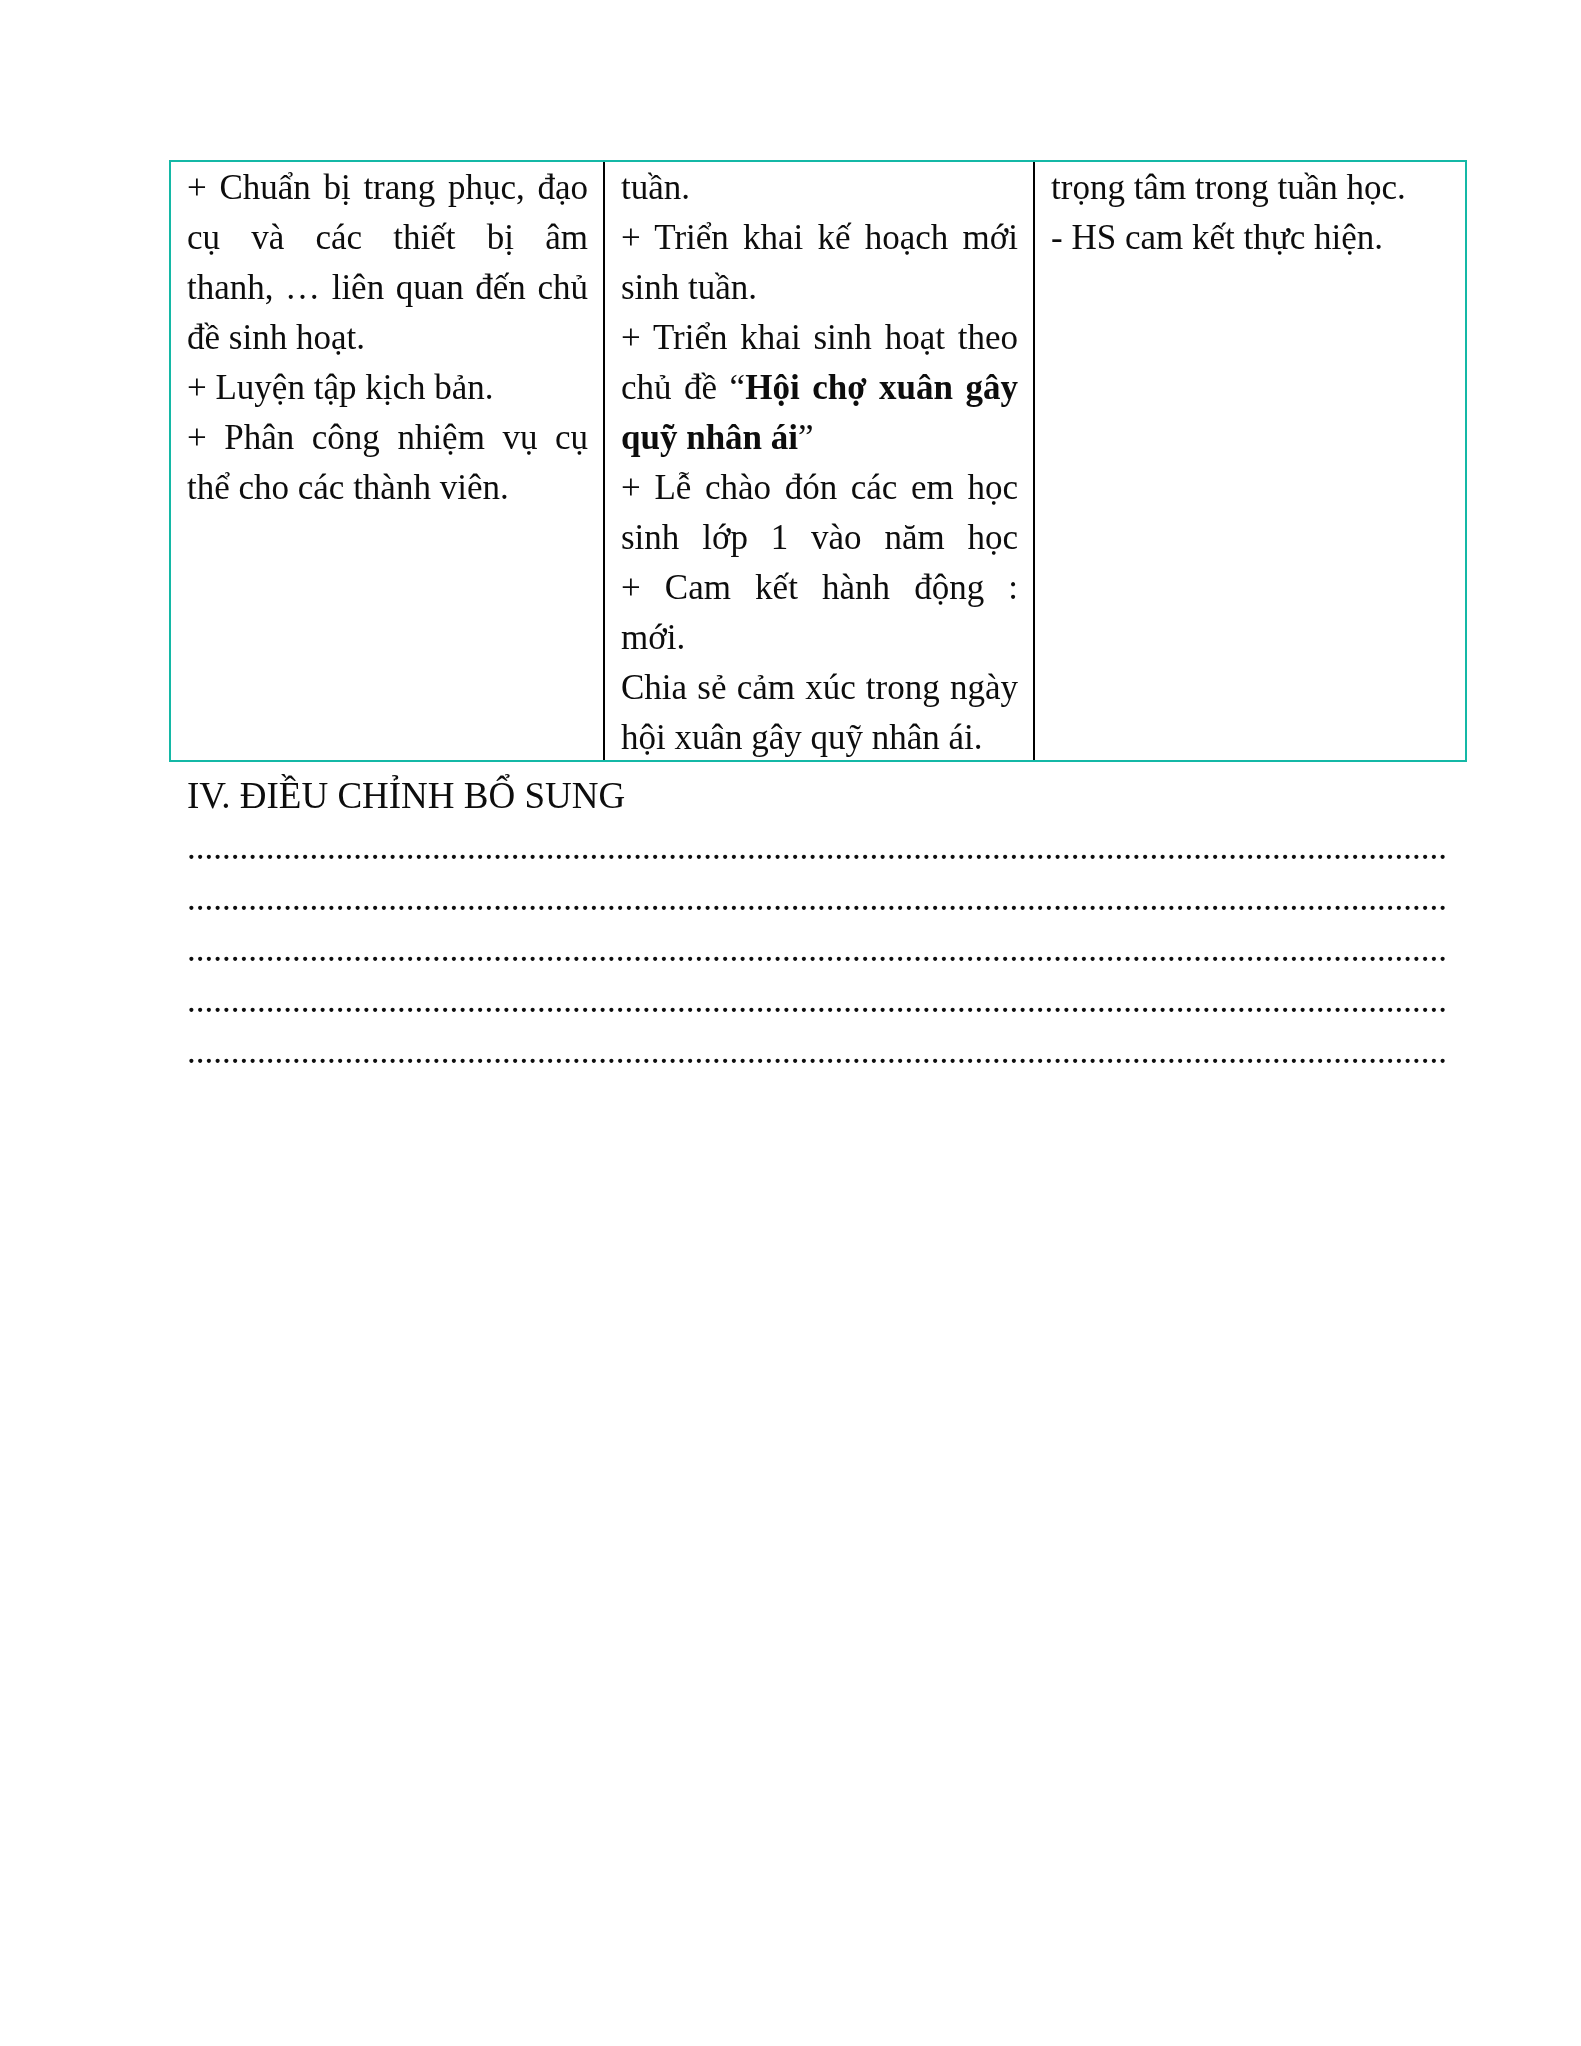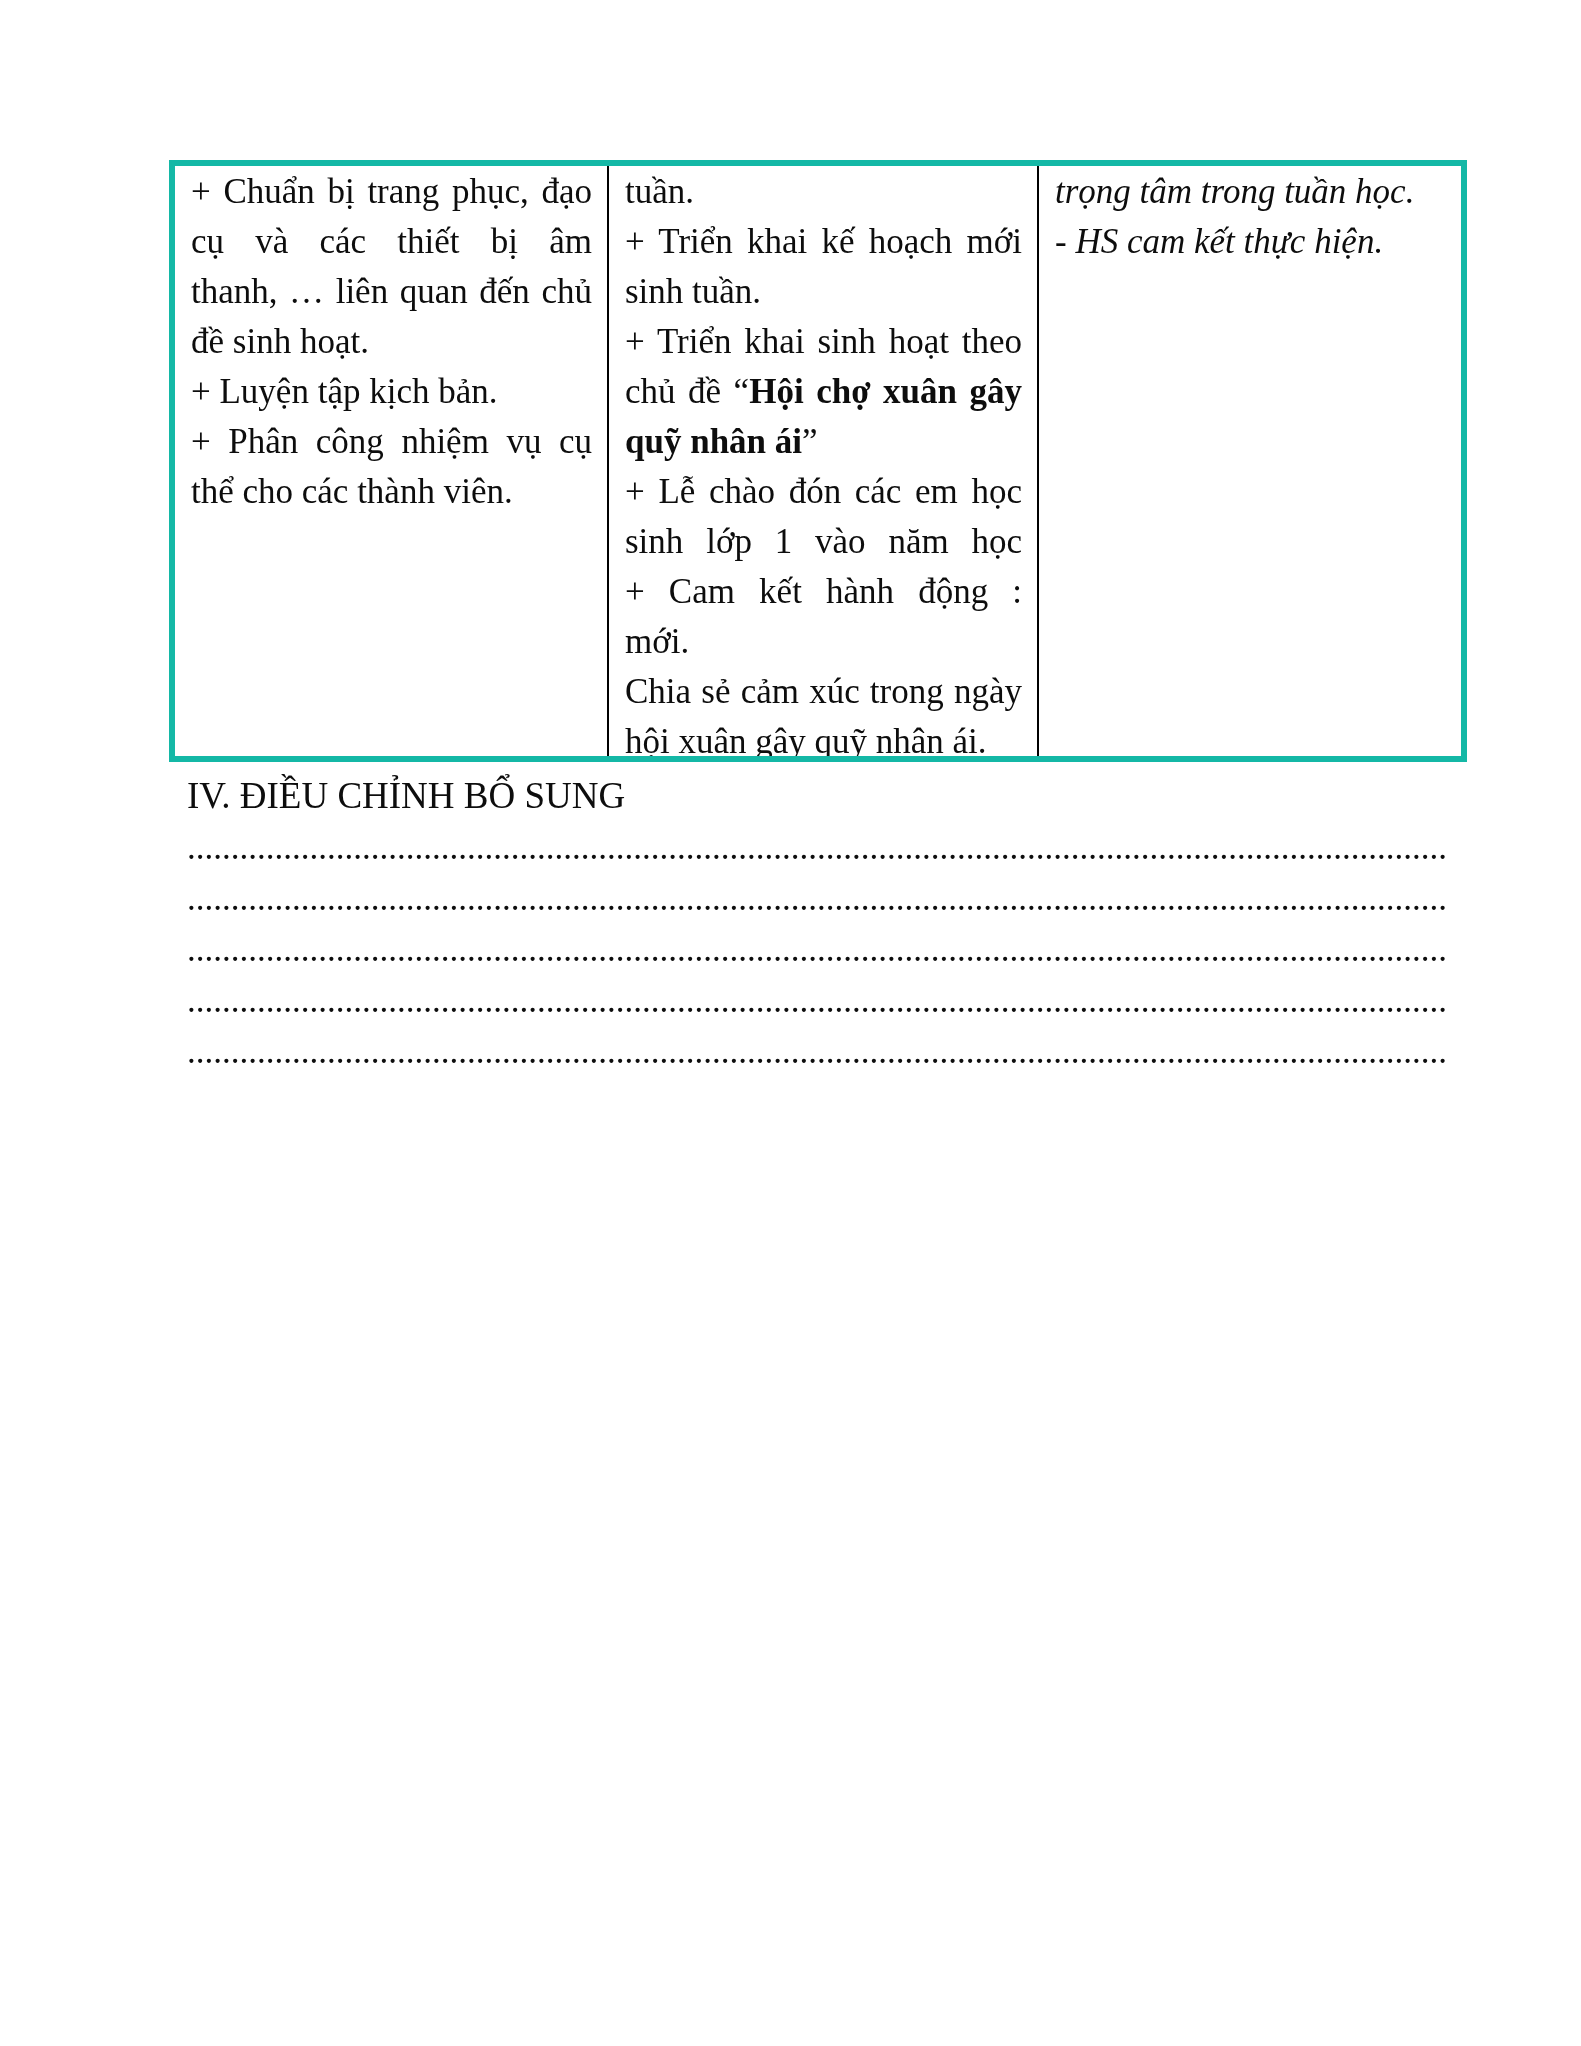--- a/index.html
+++ b/index.html
@@ -15,32 +15,32 @@
     color: #0d0d0d;
     overflow: hidden;
   }
   .doc-table {
     position: absolute;
     left: 169px;
     top: 160px;
     width: 1298px;
     height: 602px;
     box-sizing: border-box;
-    border: 6px solid #14b8a6;
+    border: 2px solid #14b8a6;
     display: flex;
     background: #ffffff;
   }
   .cell {
     box-sizing: border-box;
     padding: 1px 15px 0 16px;
     overflow: hidden;
   }
   .cell-1 { width: 434px; border-right: 2px solid #000; }
   .cell-2 { width: 430px; border-right: 2px solid #000; }
-  .cell-3 { flex: 1; font-style: italic; }
+  .cell-3 { flex: 1; }
   .ln {
     font-size: 35px;
     line-height: 50px;
     height: 50px;
     overflow: hidden;
     white-space: normal;
     text-align: left;
   }
   .j {
     text-align: justify;

